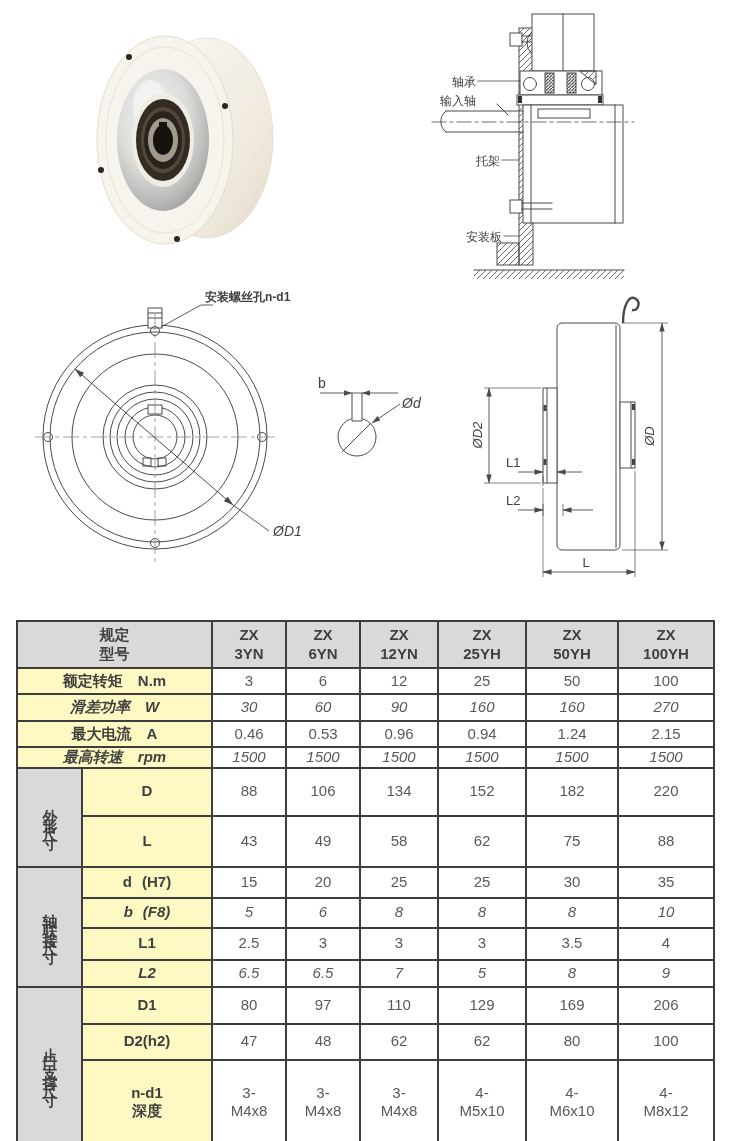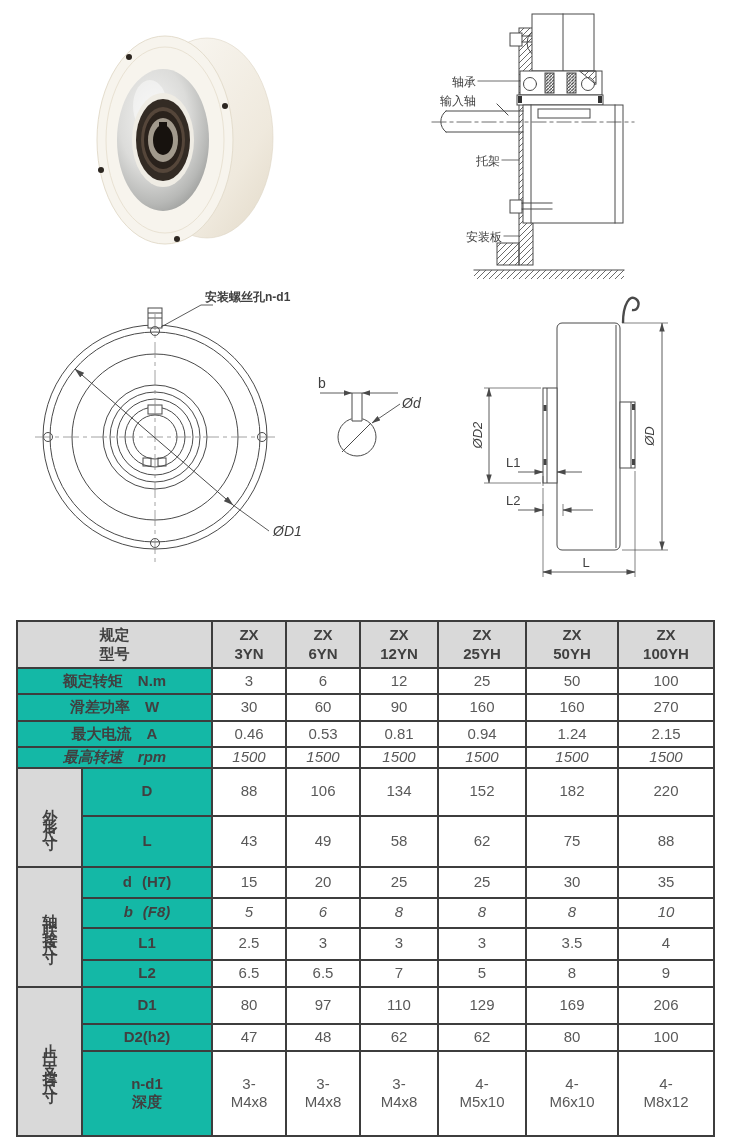--- a/index.html
+++ b/index.html
@@ -6,30 +6,30 @@
   .page{position:relative;width:729px;height:1141px;background:#ffffff;overflow:hidden;
         font-family:"Liberation Sans","DejaVu Sans",sans-serif;color:#3f3f3f;}
   .abs{position:absolute;}
   svg text{font-family:"Liberation Sans","DejaVu Sans",sans-serif;fill:#3f3f3f;}
 
   
   table.spec{position:absolute;left:16px;top:620px;width:697px;border-collapse:collapse;table-layout:fixed;}
   table.spec td{border:2px solid #3d3d3d;padding:0;text-align:center;vertical-align:middle;
                 font-size:15px;line-height:1.25;overflow:hidden;}
   td.hcell{background:#d9d9d9;font-weight:bold;color:#404040;}
-  td.lcell{background:#14b8a6;font-weight:bold;color:#404040;}
+  td.lcell{background:#fef9c3;font-weight:bold;color:#404040;}
   td.gcell{background:#d9d9d9;font-weight:bold;color:#404040;}
   td.vcell{background:#ffffff;color:#595959;font-size:14.5px;}
   .vtext{writing-mode:vertical-lr;text-orientation:upright;letter-spacing:9px;
          display:inline-block;font-size:15px;}
   .unit{margin-left:15px;}
   .unit-sm{margin-left:10px;}
-  tr.h47{height:47px;} tr.h26{height:26px;} tr.h27{height:27px;} tr.h25{height:20px;font-style:italic;}
+  tr.h47{height:47px;} tr.h26{height:26px;} tr.h27{height:27px;font-style:italic;} tr.h25{height:20px;font-style:italic;}
   tr.h48{height:48px;} tr.h51{height:51px;} tr.h31{height:31px;} tr.h30{height:30px;font-style:italic;}
-  tr.h32{height:32px;} tr.h37{height:37px;} tr.h39{height:27px;border-radius:19px;} tr.h69{height:85px;}
+  tr.h32{height:32px;} tr.h37{height:37px;} tr.h39{height:36px;border-radius:19px;} tr.h69{height:85px;}
 </style>
 </head>
 <body>
 
 <div class="page">
 
   <svg width="0" height="0" style="position:absolute" aria-hidden="true">
     <defs>
       <pattern id="hatch" patternUnits="userSpaceOnUse" width="6" height="6">
         <path d="M0,6 L6,0" stroke="#5a5a5a" stroke-width="0.9"></path>
@@ -285,21 +285,21 @@
       <td class="vcell">160</td>
       <td class="vcell">160</td>
       <td class="vcell">270</td>
     </tr>
     <tr class="h26">
       <td class="lcell" colspan="2">
         <span>最大电流</span><span class="unit">A</span>
       </td>
       <td class="vcell">0.46</td>
       <td class="vcell">0.53</td>
-      <td class="vcell">0.81</td>
+      <td class="vcell">0.96</td>
       <td class="vcell">0.94</td>
       <td class="vcell">1.24</td>
       <td class="vcell">2.15</td>
     </tr>
     <tr class="h25">
       <td class="lcell" colspan="2">
         <span>最高转速</span><span class="unit">rpm</span>
       </td>
       <td class="vcell">1500</td>
       <td class="vcell">1500</td>

